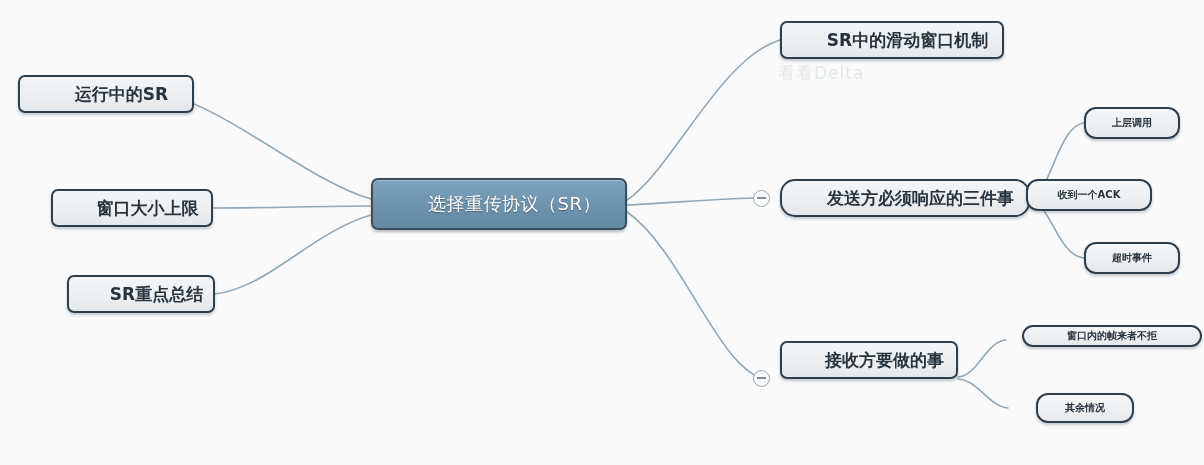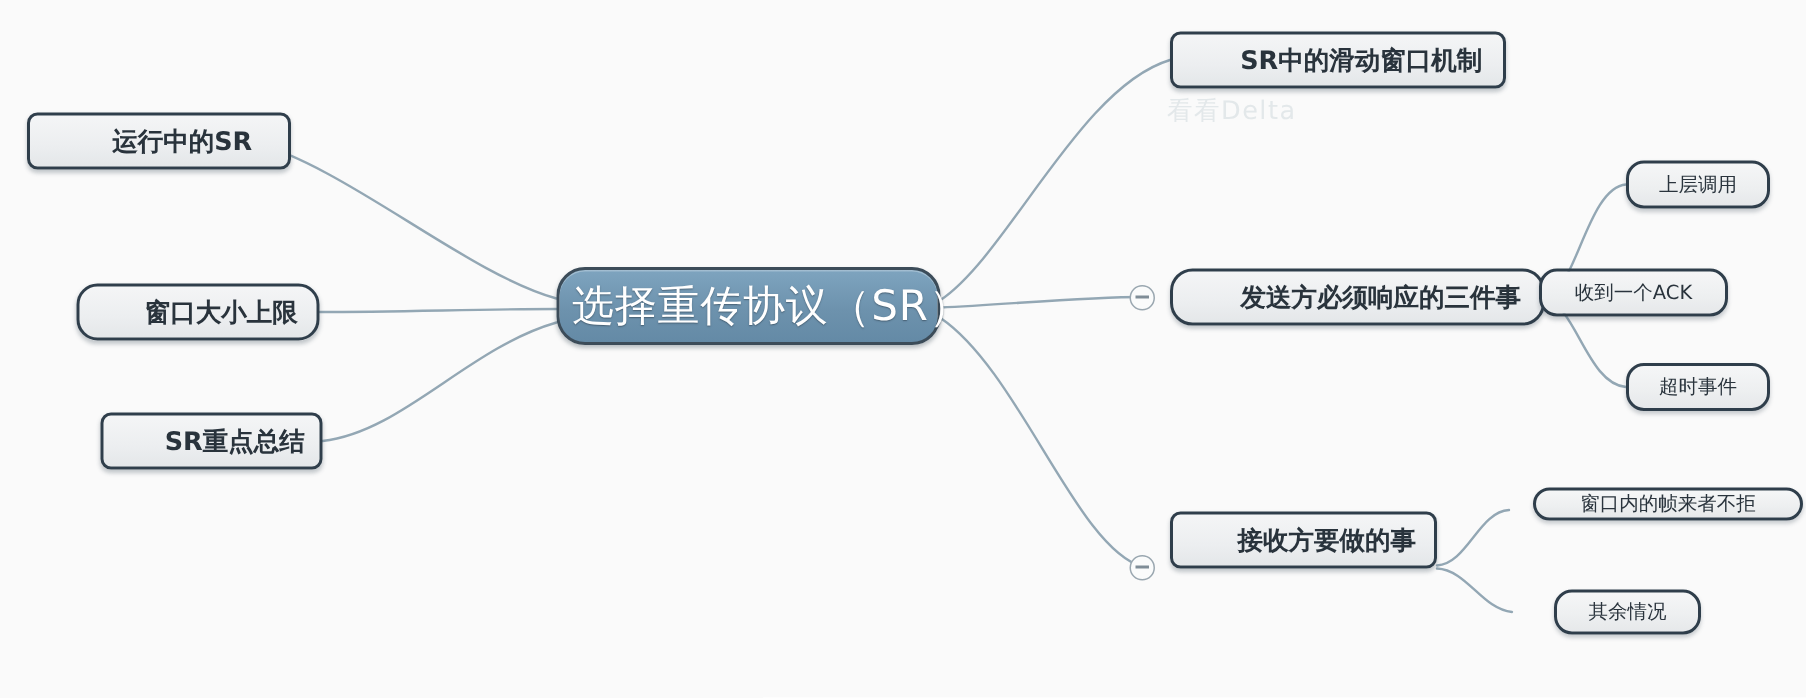--- a/index.html
+++ b/index.html
@@ -29,23 +29,23 @@
     display: flex;
     align-items: center;
     justify-content: center;
     white-space: nowrap;
     user-select: none;
   }
   
   .node.root {
     background: linear-gradient(180deg, #7ea4bf 0%, #6d92ad 55%, #648aa6 100%);
     border: 2px solid #3c4c59;
-    border-radius: 19px;
+    border-radius: 7px;
     color: #ffffff;
-    font-size: 28px;
+    font-size: 18px;
     letter-spacing: 0.5px;
     text-shadow: 0 1px 1px rgba(40,55,68,.55);
     box-shadow: 0 2px 3px rgba(60,76,89,.35), inset 0 1px 0 rgba(255,255,255,.28);
     padding-left: 31px;
   }
   
   .node.lvl1 {
     background: linear-gradient(180deg, #f4f5f6 0%, #eceef0 60%, #e4e7e9 100%);
     border: 2.5px solid #2f3e4b;
     border-radius: 7px;
@@ -54,22 +54,22 @@
     font-weight: 700;
     box-shadow: 0 2px 3px rgba(60,76,89,.30);
     padding-left: 31px;
   }
   
   .node.lvl2 {
     background: linear-gradient(180deg, #f5f6f7 0%, #edeff0 60%, #e6e8ea 100%);
     border: 2.5px solid #2f3e4b;
     border-radius: 12px;
     color: #2a343d;
-    font-size: 13px;
-    font-weight: 400;
+    font-size: 10px;
+    font-weight: 700;
     box-shadow: 0 2px 3px rgba(60,76,89,.28);
     text-align: right;
   }
   .collapse-toggle {
     position: absolute;
     width: 17px;
     height: 17px;
     border: 1.4px solid #9aa7b0;
     border-radius: 50%;
     background: #fafbfb;
@@ -111,21 +111,21 @@
       <path d="M 958,377 C 978,376 986,341 1006,340" fill="none" stroke="#93a7b4" stroke-width="1.6" stroke-linecap="round"></path>
       <path d="M 958,379 C 978,380 988,406 1008,408" fill="none" stroke="#93a7b4" stroke-width="1.6" stroke-linecap="round"></path>
     </svg>
 
   <div class="watermark" style="left:778px; top:62px;">看看Delta</div>
 
   <div class="node root" style="left: 371px; top: 178px; width: 256px; height: 52px;">选择重传协议（SR）</div>
 
   <div id="left-layer">
       <div class="node lvl1" style="left: 18px; top: 75px; width: 176px; height: 38px;">运行中的SR</div>
-      <div class="node lvl1" style="left: 51px; top: 189px; width: 162px; height: 38px; border-radius: 14px;">窗口大小上限</div>
+      <div class="node lvl1" style="left: 51px; top: 189px; width: 162px; height: 38px;">窗口大小上限</div>
       <div class="node lvl1" style="left: 67px; top: 275px; width: 148px; height: 38px;">SR重点总结</div>
     </div>
   <div id="right-layer">
       <div class="node lvl1" style="left: 780px; top: 21px; width: 224px; height: 38px;">SR中的滑动窗口机制</div>
       <div class="node lvl1" style="left: 780px; top: 179px; width: 250px; height: 38px; border-radius: 15px;">发送方必须响应的三件事</div>
       <div class="collapse-toggle" style="left: 753px; top: 189.5px;"></div>
       <div class="node lvl2" style="left: 1084px; top: 107px; width: 96px; height: 32px;">上层调用</div>
       <div class="node lvl2" style="left: 1026px; top: 179px; width: 126px; height: 32px;">收到一个ACK</div>
       <div class="node lvl2" style="left: 1084px; top: 242px; width: 96px; height: 32px;">超时事件</div>
       <div class="node lvl1" style="left: 780px; top: 341px; width: 178px; height: 38px;">接收方要做的事</div>

